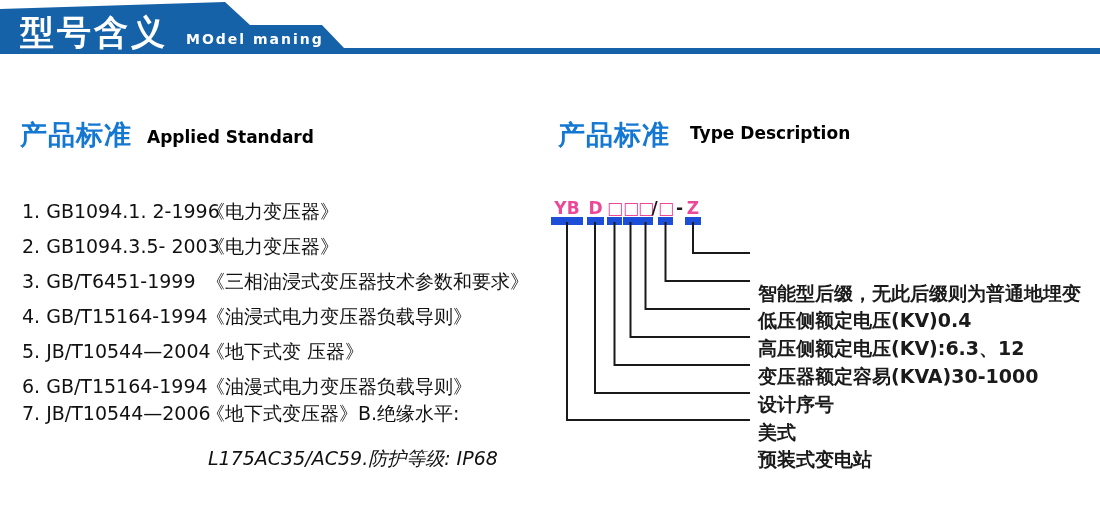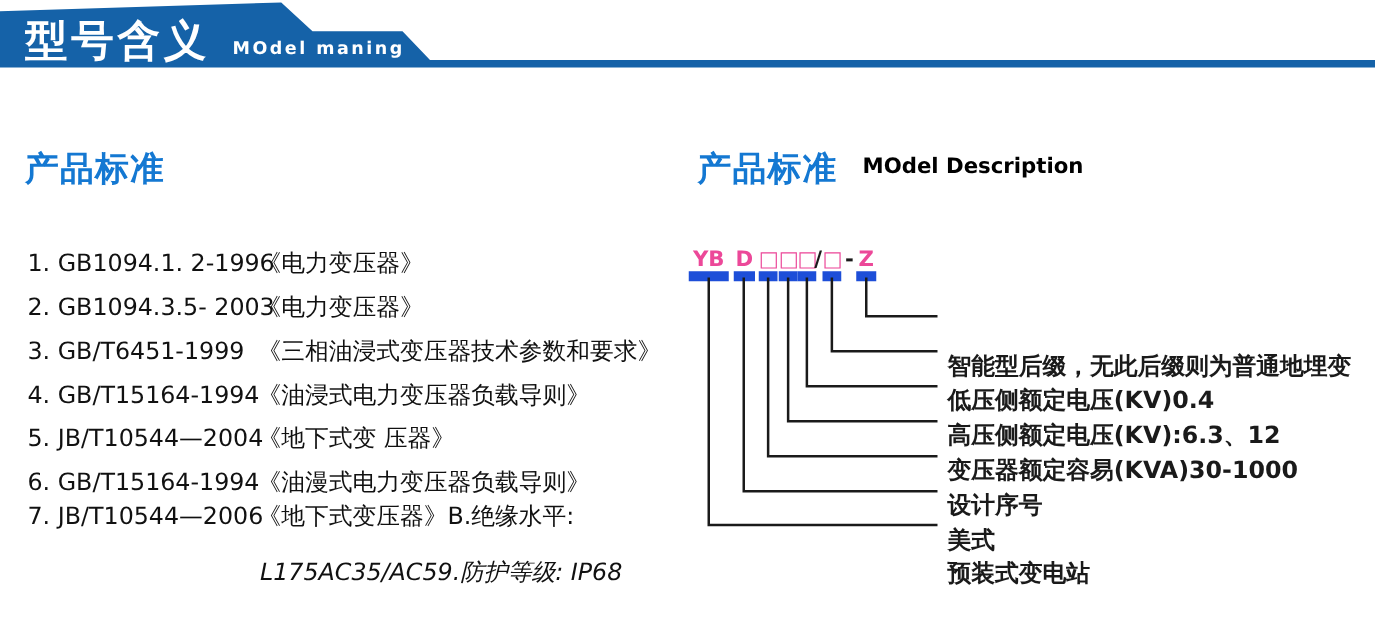--- a/index.html
+++ b/index.html
@@ -45,20 +45,21 @@
 
 <div class="page">
 
   <svg class="banner-svg" viewBox="0 0 1100 60" xmlns="http://www.w3.org/2000/svg">
     <polygon points="0,9 225,2 250,25 322,25 344,48 1100,48 1100,54 0,54" fill="#1562a8"></polygon>
   </svg>
   <div class="banner-title">型号含义</div>
   <div class="banner-sub">MOdel maning</div>
 
   <div id="left-head-cn" class="sec-head-cn">产品标准</div>
+  <div id="left-head-en" class="sec-head-en">Applied Standard</div>
 
   <div class="std-row" style="top:199px">
     <span class="std-code">1. GB1094.1. 2-1996</span>
     <span class="std-title">《电力变压器》</span>
   </div>
   <div class="std-row" style="top:234px">
     <span class="std-code">2. GB1094.3.5- 2003</span>
     <span class="std-title">《电力变压器》</span>
   </div>
   <div class="std-row" style="top:269px">
@@ -77,21 +78,21 @@
     <span class="std-code">6. GB/T15164-1994</span>
     <span class="std-title">《油漫式电力变压器负载导则》</span>
   </div>
   <div class="std-row" style="top:401px">
     <span class="std-code">7. JB/T10544—2006</span>
     <span class="std-title">《地下式变压器》B.绝缘水平:</span>
   </div>
   <div class="std-cont">L175AC35/AC59.防护等级: IP68</div>
 
   <div id="right-head-cn" class="sec-head-cn">产品标准</div>
-  <div id="right-head-en" class="sec-head-en">MOdel Description</div>
+  <div id="right-head-en" class="sec-head-en">Type Description</div>
 
   <span class="code-part" style="left:551px;width:32px">YB</span>
   <span class="code-part" style="left:587px;width:17px">D</span>
   <span class="code-part" style="left:607px;width:15px">□</span>
   <span class="code-part" style="left:623px;width:15px">□</span>
   <span class="code-part" style="left:638px;width:15px">□</span>
   <span class="code-sep" style="left:650px;width:9px">/</span>
   <span class="code-part" style="left:658px;width:15px">□</span>
   <span class="code-sep" style="left:675px;width:9px">-</span>
   <span class="code-part" style="left:685px;width:16px">Z</span>

